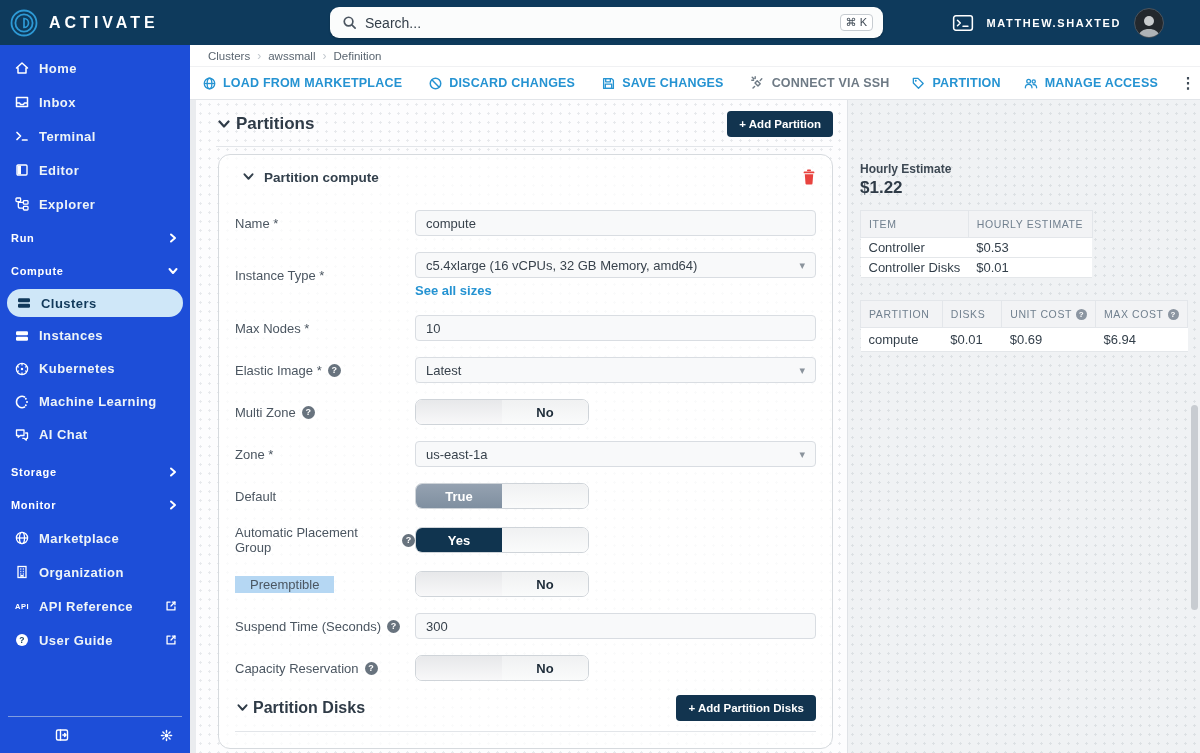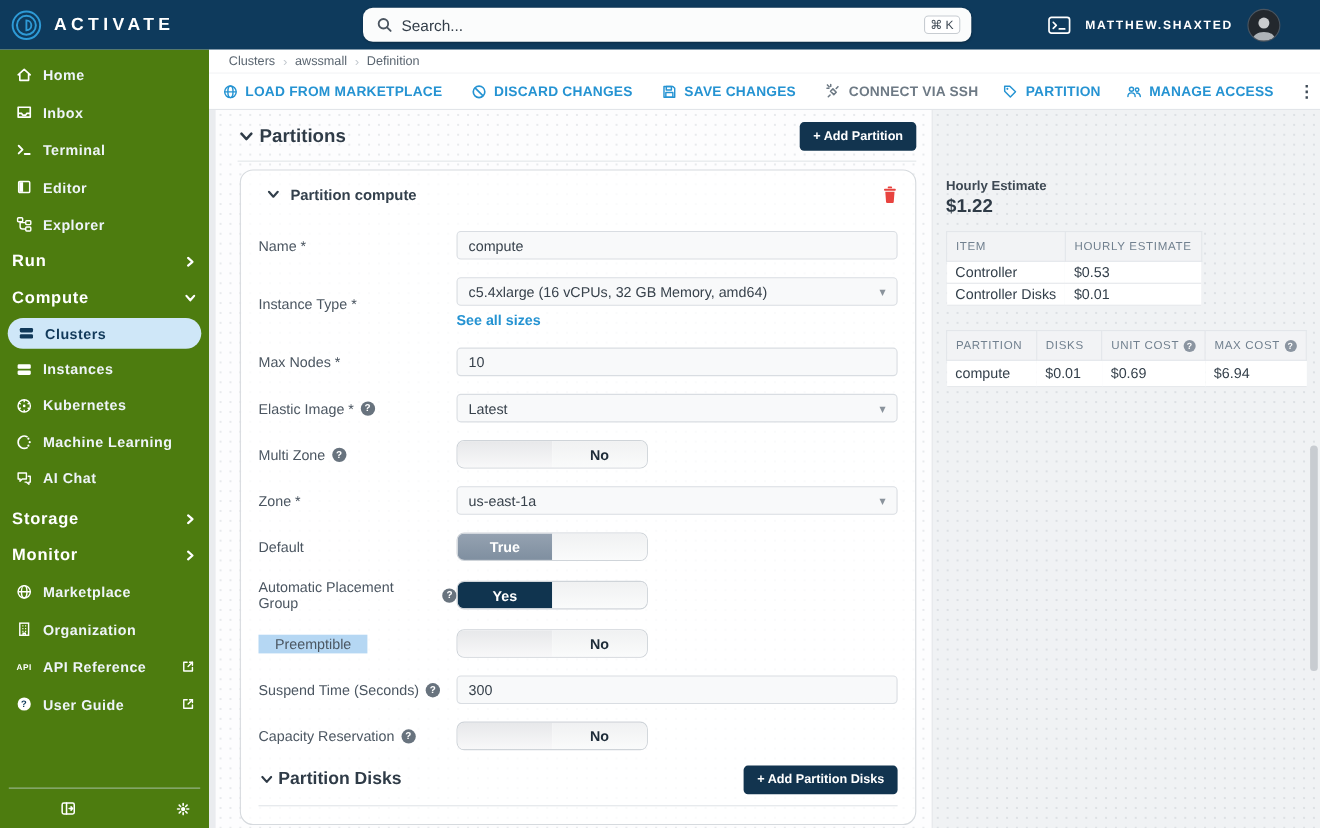--- a/index.html
+++ b/index.html
@@ -13,25 +13,25 @@
   .brand-name { color:#fff; font-size:16px; font-weight:700; letter-spacing:4px; }
   .search { position:absolute; left:330px; top:7px; width:553px; height:31px; background:#fbfcfc; border-radius:9px; display:flex; align-items:center; padding:0 10px 0 12px; box-shadow:0 1px 2px rgba(0,0,0,.25); }
   .search input { flex:1; border:none; outline:none; background:transparent; font-size:14px; color:#2f3b47; font-family:"Liberation Sans",sans-serif; }
   .search input::placeholder { color:#333e49; }
   .kbd { border:1px solid #c7ccd1; border-radius:4px; font-size:11px; color:#3f4a55; padding:1px 5px; background:#fff; white-space:nowrap; }
   .top-right { position:absolute; right:36px; top:0; height:45px; display:flex; align-items:center; gap:13px; }
   .top-user { color:#fff; font-size:11px; font-weight:700; letter-spacing:1.6px; }
   .avatar { width:30px; height:30px; border-radius:50%; background:#23282d; overflow:hidden; display:flex; align-items:flex-end; justify-content:center; border:1px solid #4a5560; }
 
   
-  .sidebar { position:absolute; top:45px; left:0; width:190px; bottom:0; background:#4d7c0f; z-index:20; }
+  .sidebar { position:absolute; top:45px; left:0; width:190px; bottom:0; background:#1d4ed8; z-index:20; }
   .nav { padding-top:6px; }
   .nav-item { height:34px; display:flex; align-items:center; gap:9px; padding:0 12px 0 14px; color:#eef4f8; font-size:13px; font-weight:600; letter-spacing:.45px; cursor:pointer; }
   .nav-item .ic { width:16px; height:16px; color:#fff; flex:0 0 16px; }
-  .nav-group { height:33px; display:flex; align-items:center; padding:0 12px 0 11px; color:#ffffff; font-size:15px; font-weight:700; letter-spacing:.7px; cursor:pointer; }
+  .nav-group { height:33px; display:flex; align-items:center; padding:0 12px 0 11px; color:#ffffff; font-size:11px; font-weight:700; letter-spacing:.7px; cursor:pointer; }
   .nav-group .chev { margin-left:auto; color:#fff; }
   .nav-item.sub { height:33px; }
   .nav-item.selected { background:#cfe7f8; color:#11395a; border-radius:15px; margin:2px 7px; height:28px; padding-left:9px; }
   .nav-item.selected .ic { color:#11395a; }
   .ext { margin-left:auto; color:#fff; }
   .mt3 { margin-top:4px; }
   .side-footer { position:absolute; bottom:0; left:8px; right:8px; height:37px; border-top:1px solid rgba(210,222,232,.55); display:flex; align-items:center; justify-content:space-between; padding:0 8px 0 46px; color:#fff; }
 
   
   .main { position:absolute; top:45px; left:190px; right:0; bottom:0; background:#fff; }

